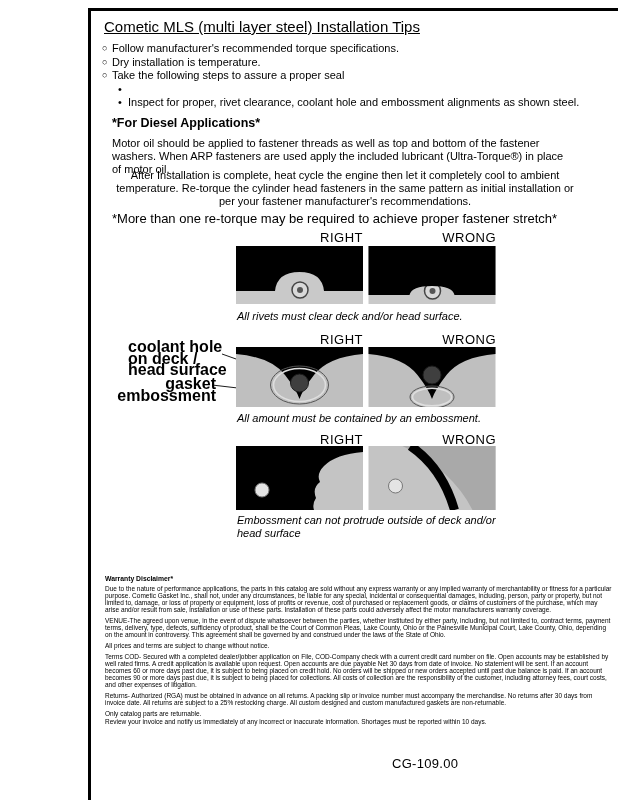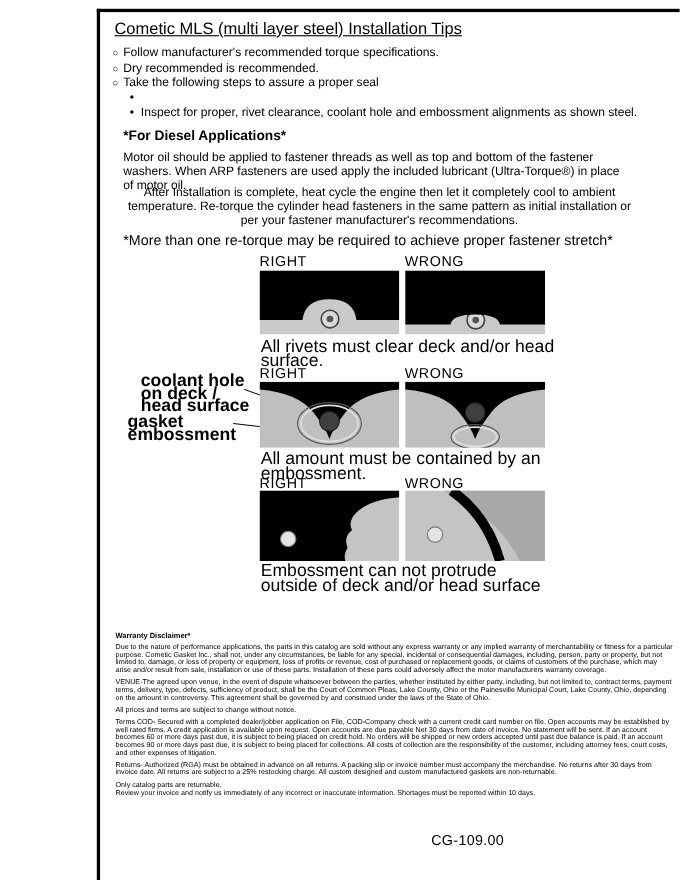--- a/index.html
+++ b/index.html
@@ -21,22 +21,22 @@
   .bullets{left:102px;top:42px;width:480px;font-size:11px;}
   .bullet-line{display:flex;align-items:flex-start;line-height:13.5px;}
   .bullet-line .mark{width:10px;flex:0 0 10px;font-size:9px;line-height:13.5px;text-align:left;}
   .bullet-line.sub{margin-left:16px;}
   .bullet-line.sub .mark{font-size:11px;}
   .diesel-heading{left:112px;top:116px;font-size:12.5px;font-weight:bold;}
   .para{left:112px;width:458px;font-size:11px;line-height:13px;}
   .p1{top:137px;}
   .p2{top:169px;width:466px;text-align:center;}
   .note{left:112px;top:211px;font-size:13px;}
-  .dg-header{font-size:13px;letter-spacing:.5px;text-align:left;width:127px;}
-  .dg-caption{font-size:16px;line-height:12.5px;}
+  .dg-header{font-size:13px;letter-spacing:.5px;text-align:right;width:127px;}
+  .dg-caption{font-size:11px;line-height:12.5px;font-style:italic;}
   .callout{font-size:16px;line-height:11.5px;font-weight:bold;}
   .smallprint{left:105px;width:507px;font-size:6.5px;line-height:7px;}
   .smallprint p{margin:0 0 4px 0;}
   .sp-head{left:105px;top:575px;font-size:6.8px;font-weight:bold;}
   .footer-code{left:392px;top:756px;font-size:13px;letter-spacing:.3px;}
   svg{display:block;}
 </style>
 </head>
 <body>
 
@@ -44,21 +44,21 @@
 
 <div class="abs title">Cometic MLS (multi layer steel) Installation Tips</div>
 
 <div class="abs bullets">
   <div class="bullet-line">
     <span class="mark">○</span>
     <span>Follow manufacturer's recommended torque specifications.</span>
   </div>
   <div class="bullet-line">
     <span class="mark">○</span>
-    <span>Dry recommended is recommended.</span>
+    <span>Dry installation is temperature.</span>
   </div>
   <div class="bullet-line">
     <span class="mark">○</span>
     <span>Take the following steps to assure a proper seal</span>
   </div>
   <div class="bullet-line sub">
     <span class="mark">•</span>
   </div>
   <div class="bullet-line sub">
     <span class="mark">•</span>
@@ -85,21 +85,21 @@
   <circle cx="64" cy="45" r="8" fill="#d9d9d9" stroke="#444" stroke-width="1.5"></circle>
   <circle cx="64" cy="45" r="3" fill="#555"></circle>
   <path d="M0,0 H127 V49 H86 Q84,40 63.5,40 Q43,40 41,49 H0 Z" fill="#000"></path>
 </svg>
 <div class="abs dg-caption" style="left:237px;top:310px;width:270px;">All rivets must clear deck and/or head surface.</div>
 
 <div class="abs dg-header" style="left:236px;top:332px;">RIGHT</div>
 <div class="abs dg-header" style="left:368px;top:332px;width:128px;">WRONG</div>
 
 <div class="abs callout" style="left:128px;top:341px;width:100px;">coolant hole on deck / head surface</div>
-<div class="abs callout" style="left:116px;top:378px;width:100px;">gasket embossment</div>
+<div class="abs callout" style="left:116px;top:378px;width:100px;text-align:right;">gasket embossment</div>
 
 <svg class="abs" style="left:200px;top:345px;" width="130" height="60" viewBox="0 0 130 60">
   <line x1="22" y1="9" x2="98" y2="36" stroke="#000" stroke-width="0.9"></line>
   <line x1="12" y1="40" x2="72" y2="47" stroke="#000" stroke-width="0.9"></line>
 </svg>
 
 <svg class="abs" style="left:236px;top:347px;" width="127" height="60" viewBox="0 0 127 60">
   <rect x="0" y="0" width="127" height="60" fill="#bfbfbf"></rect>
   <path d="M0,0 H127 V7 Q92,10 78,28 Q67,42 63.5,52 Q60,42 49,28 Q35,10 0,7 Z" fill="#000"></path>
   <ellipse cx="63.5" cy="38" rx="29" ry="19" fill="none" stroke="#555" stroke-width="1"></ellipse>

